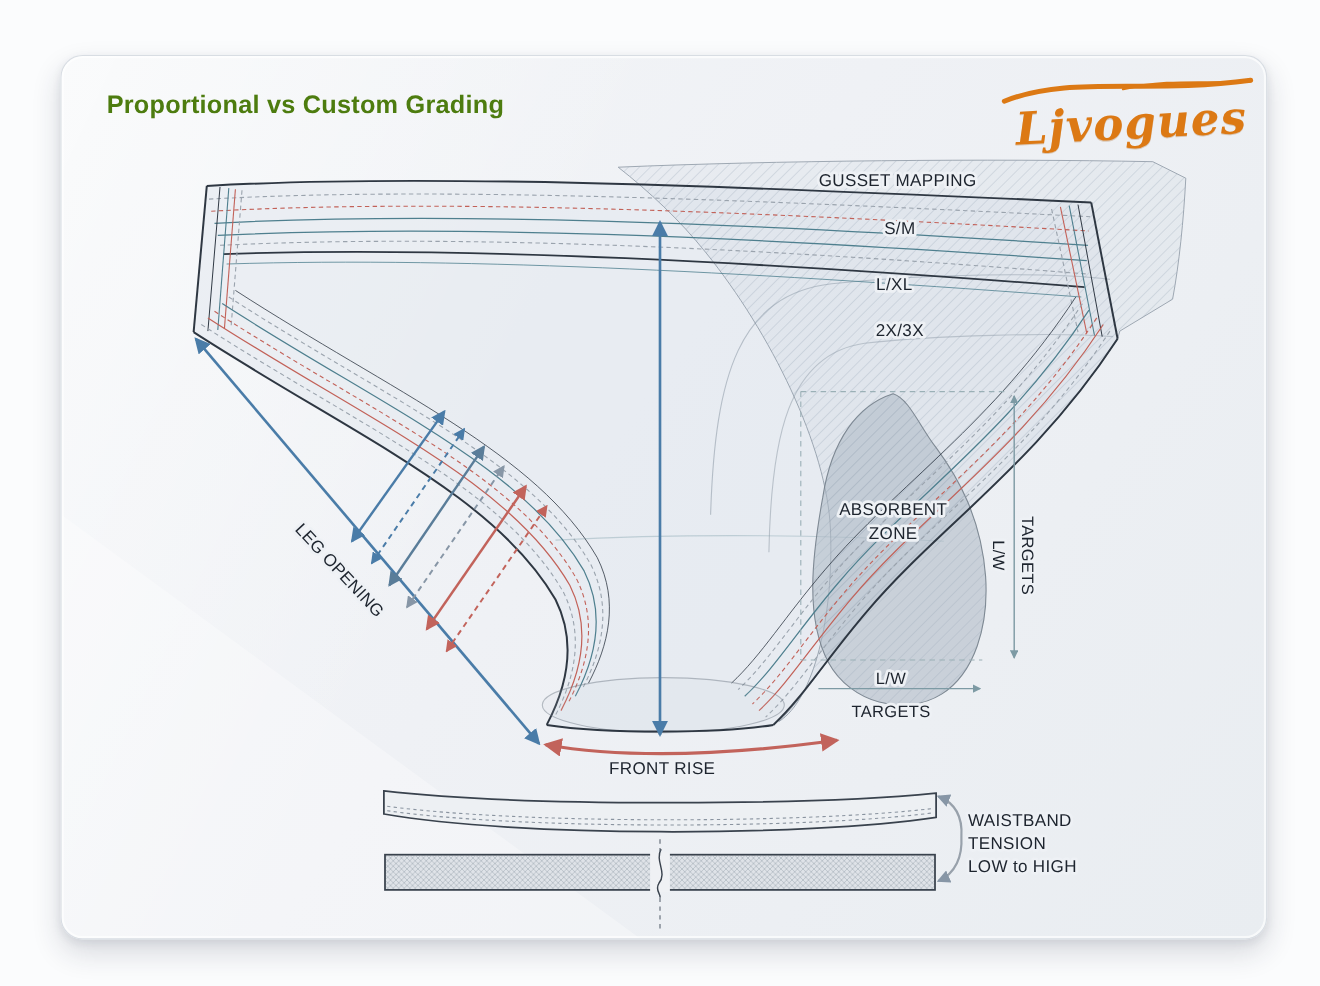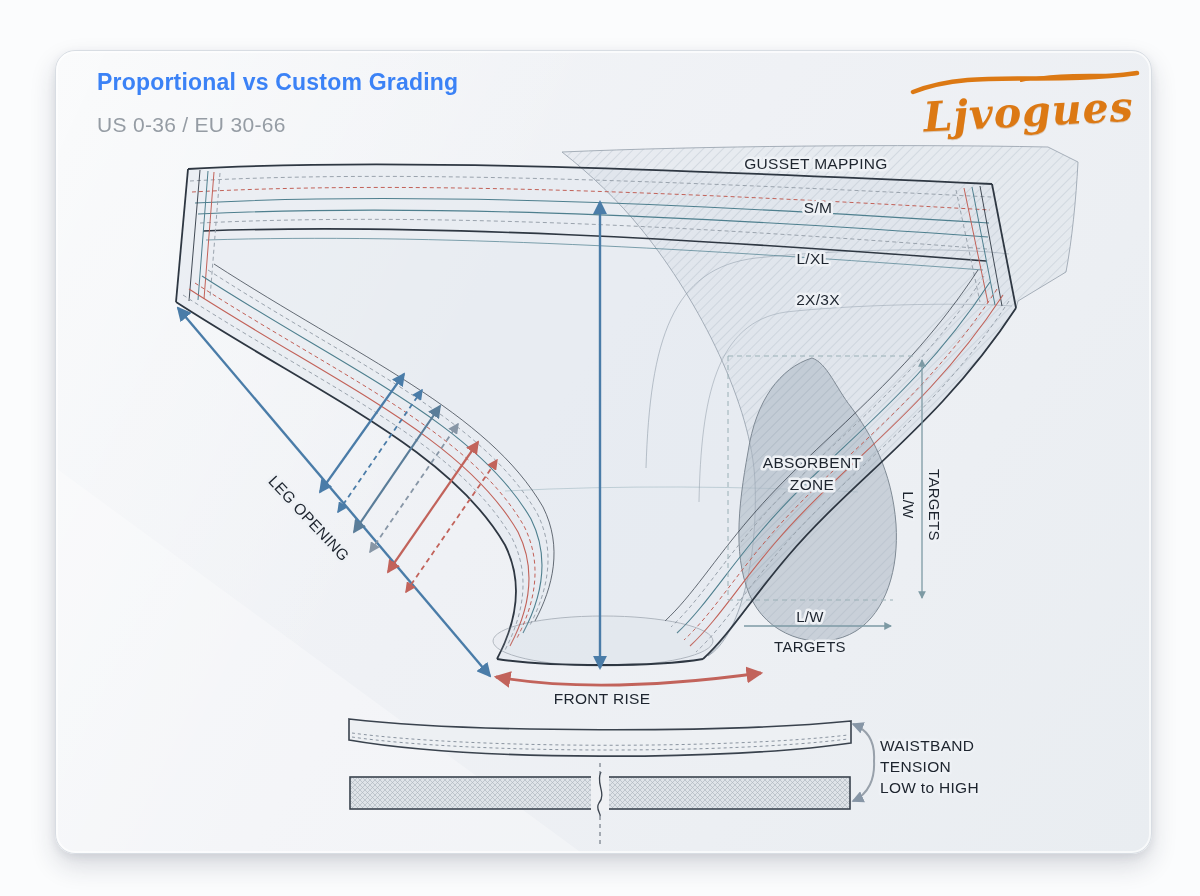--- a/index.html
+++ b/index.html
@@ -7,22 +7,22 @@
          font-family:"Liberation Sans", sans-serif;}
   .card{position:absolute;left:55px;top:50px;width:1095px;height:802px;
         background:linear-gradient(125deg,#f4f6f8 0%,#eff1f5 45%,#e9edf1 100%);
         border-radius:20px;border:1px solid #d8dde3;
         box-shadow:0 12px 26px rgba(30,40,60,.16),0 3px 8px rgba(30,40,60,.08),
                    inset 0 0 0 2px rgba(255,255,255,.65);}
   .card .sheen{position:absolute;inset:0;border-radius:20px;pointer-events:none;
         background:linear-gradient(115deg,rgba(255,255,255,.55) 0%,rgba(255,255,255,0) 38%);}
   .card .wedge{position:absolute;inset:0;border-radius:20px;pointer-events:none;
         clip-path:polygon(0 100%,0 52%,48% 100%);background:rgba(255,255,255,.30);}
-  .hdr-title{position:absolute;left:97px;top:69px;font-size:23px;font-weight:700;
-        color:#3b82f6;letter-spacing:.2px;}
+  .hdr-title{position:absolute;left:97px;top:82px;font-size:23px;font-weight:700;
+        color:#4d7c0f;letter-spacing:.2px;}
   .hdr-sub{position:absolute;left:97px;top:113px;font-size:21px;font-weight:400;
         color:#959ca4;letter-spacing:.3px;}
   .brand{position:absolute;left:903px;top:66px;width:245px;height:78px;}
   .brand .word{position:absolute;left:6px;top:22px;width:239px;text-align:center;
         font-family:"DejaVu Serif", serif;font-style:italic;font-weight:bold;
         font-size:41px;color:#dc7914;transform:rotate(-3deg);letter-spacing:1px;
         text-shadow:0 1px 0 rgba(160,80,0,.25);}
   svg text{font-family:"Liberation Sans", sans-serif;fill:#1d242e;}
   .lbl{font-size:15.5px;letter-spacing:.3px;paint-order:stroke;stroke:#eef1f5;
        stroke-width:5px;stroke-linejoin:round;}
@@ -32,21 +32,20 @@
 </head>
 <body>
 
 <div class="stage">
   <div class="card">
     <div class="sheen"></div>
     <div class="wedge"></div>
   </div>
 
   <div class="hdr-title">Proportional vs Custom Grading</div>
-  <div class="hdr-sub">US 0-36 / EU 30-66</div>
 
   <div class="brand">
     <svg width="245" height="78" viewBox="0 0 245 78">
       <path d="M10,26 C70,2 140,20 234,7" fill="none" stroke="#dc7914" stroke-width="4.5" stroke-linecap="round"></path>
       <path d="M118,15 C160,5 200,11 234,8" fill="none" stroke="#dc7914" stroke-width="2.2" stroke-linecap="round"></path>
     </svg>
     <div class="word">Ljvogues</div>
   </div>
 
   <svg width="1200" height="896" viewBox="0 0 1200 896" style="position:absolute;left:0;top:0;">

